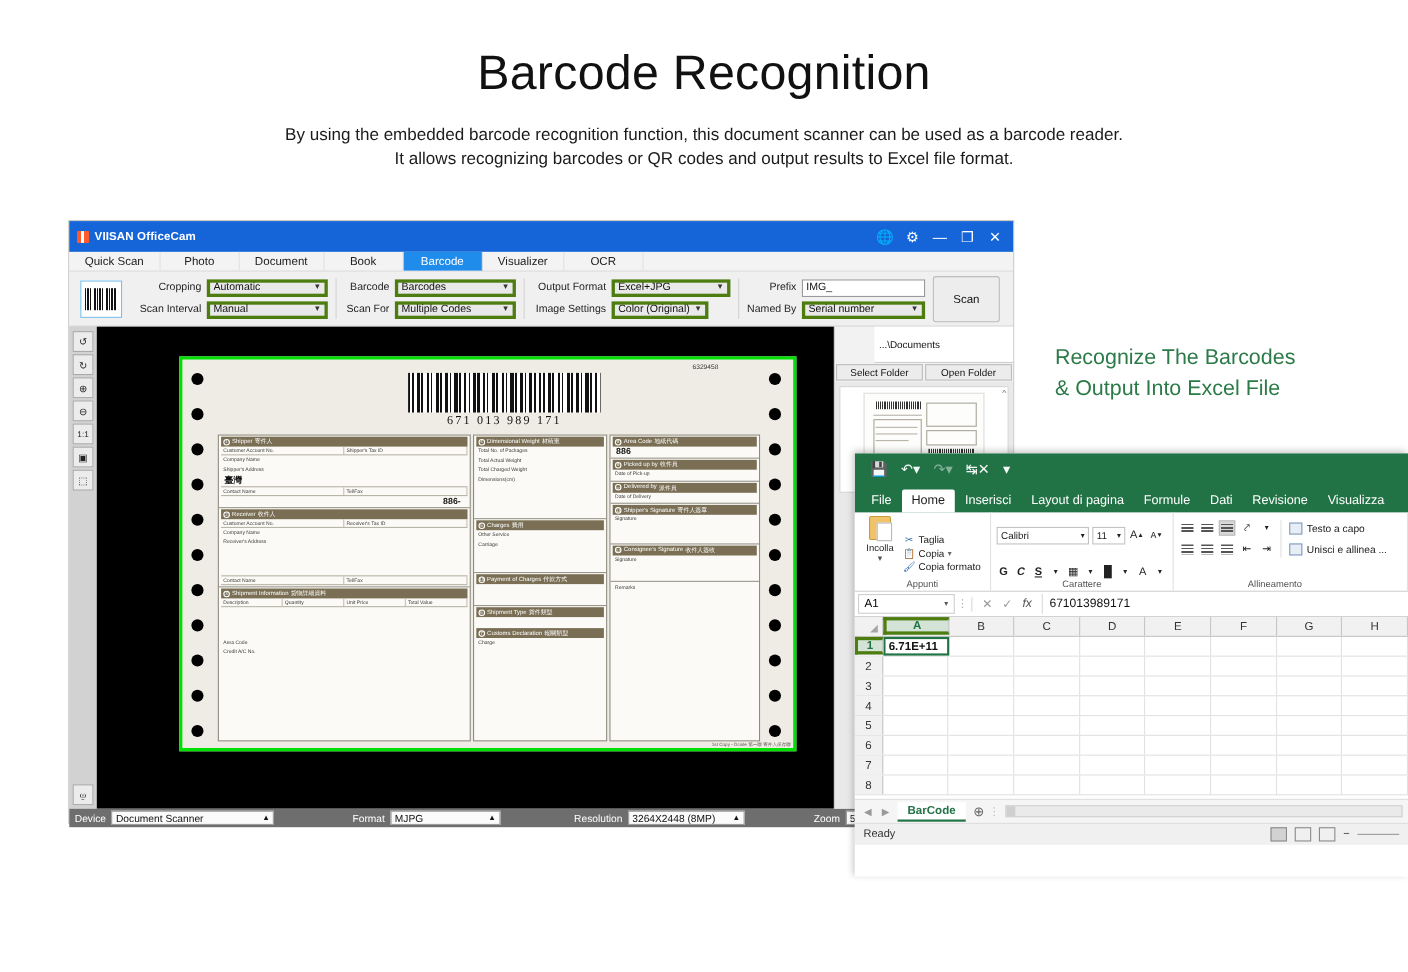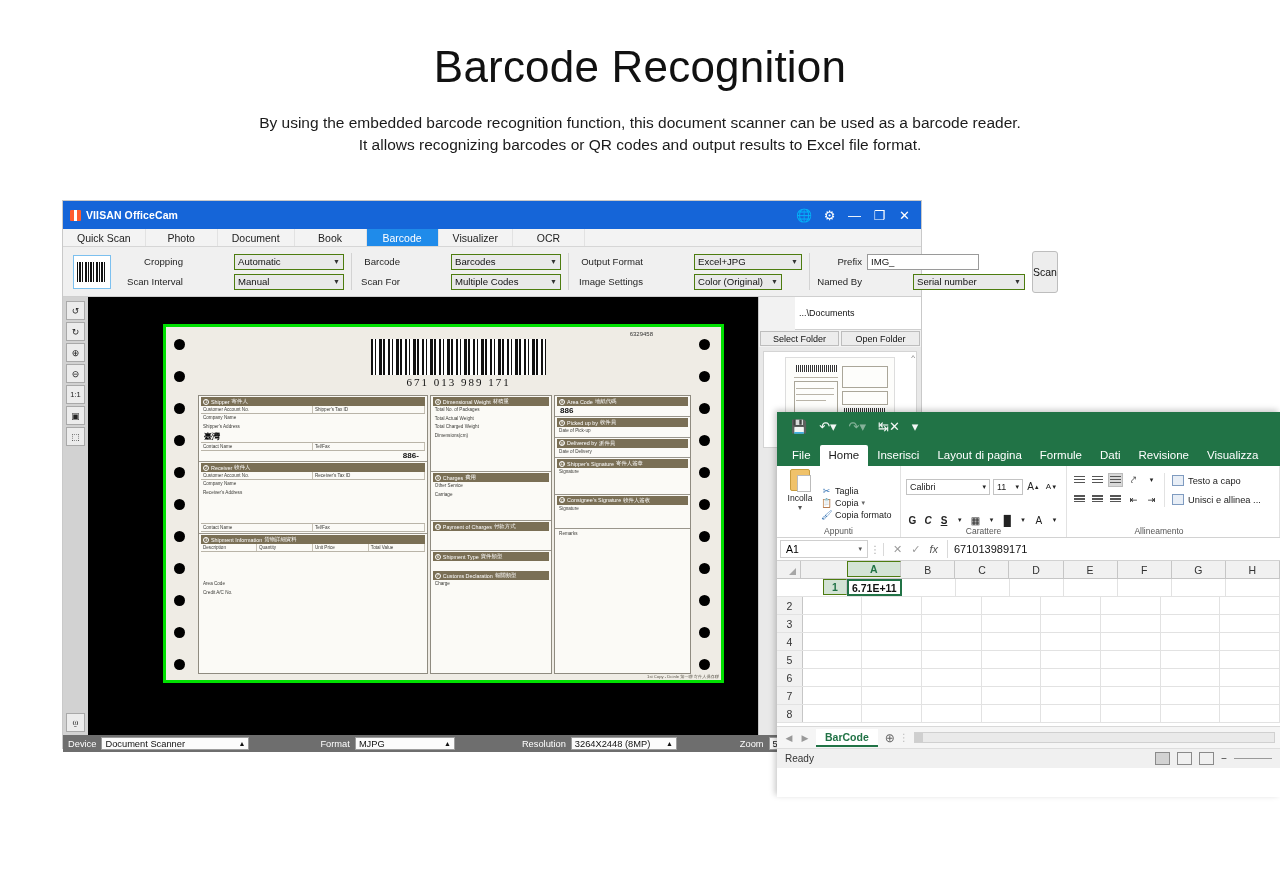--- a/index.html
+++ b/index.html
@@ -70,23 +70,23 @@
   .bars {
     width: 30px; height: 20px;
     background: repeating-linear-gradient(90deg,#111 0 1px, #fff 1px 2px, #111 2px 4px, #fff 4px 5px,
       #111 5px 6px, #fff 6px 8px, #111 8px 10px, #fff 10px 11px);
   }
   .grp { display: flex; flex-direction: column; gap: 3px; padding: 0 7px; }
   .grp.sep { border-right: 1px solid #d3d3d3; }
   .row { display: flex; align-items: center; height: 17px; }
   .lbl { font-size: 9.6px; color: #1f1f1f; text-align: right; padding-right: 5px; white-space: nowrap; }
   .sel {
-    height: 16px; background: #e9e9e9; border: 1px solid #4d7c0f;
+    height: 16px; background: #e9e9e9; border: 3px solid #4d7c0f;
     font-size: 9.6px; color: #111; display: flex; align-items: center;
-    padding: 0 3px; position: relative; margin-left: 46px;
+    padding: 0 3px; position: relative;
   }
   .sel .cv { flex: 1; overflow: hidden; white-space: nowrap; }
   .sel .arw { font-size: 7px; color: #333; margin-left: 4px; }
   .txtin {
     height: 16px; background: #fff; border: 1px solid #9a9a9a;
     font-size: 9.6px; color: #111; display: flex; align-items: center; padding: 0 3px;
   }
   .scan-btn {
     margin-left: auto; margin-right: 6px;
     width: 116px; height: 42px; background: #ededed;
@@ -326,20 +326,24 @@
 <body>
 
 <div class="page">
 
   <div class="headline">Barcode Recognition</div>
   <div class="subhead">
     <div>By using the embedded barcode recognition function, this document scanner can be used as a barcode reader.</div>
     <div>It allows recognizing barcodes or QR codes and output results to Excel file format.</div>
   </div>
 
+  <div class="annot">
+    <div>Recognize The Barcodes</div>
+    <div>&amp; Output Into Excel File</div>
+  </div>
 
   <div class="scanner">
 
     <div class="titlebar">
       <div class="app-ico"></div>
       <div class="title">VIISAN OfficeCam</div>
       <div class="spacer"></div>
       <div class="tb-btn">🌐</div>
       <div class="tb-btn">⚙</div>
       <div class="tb-btn">—</div>

